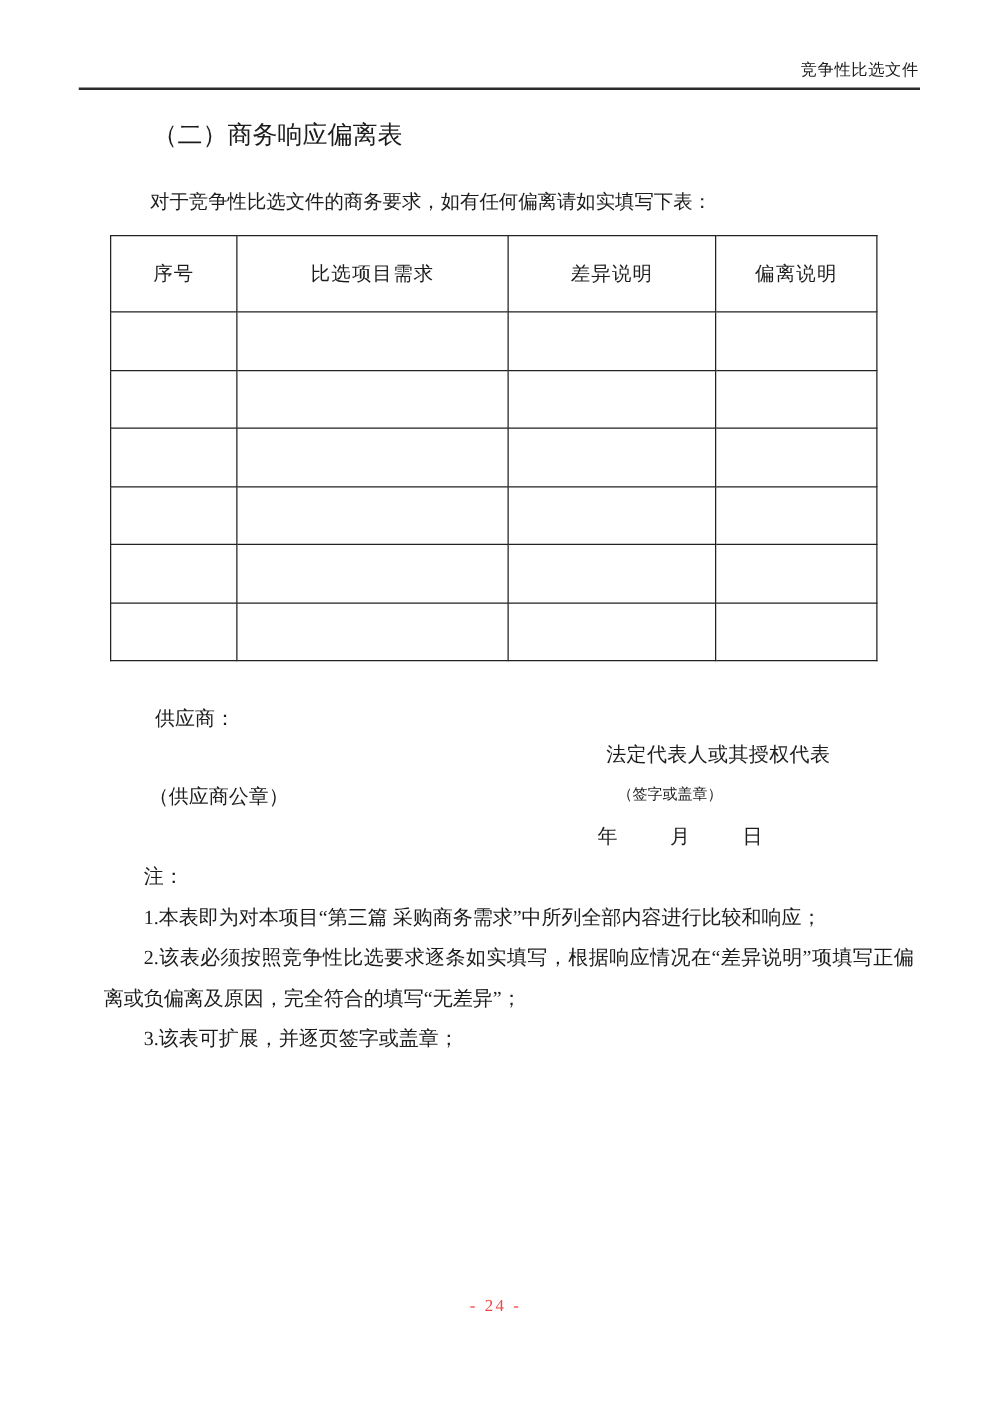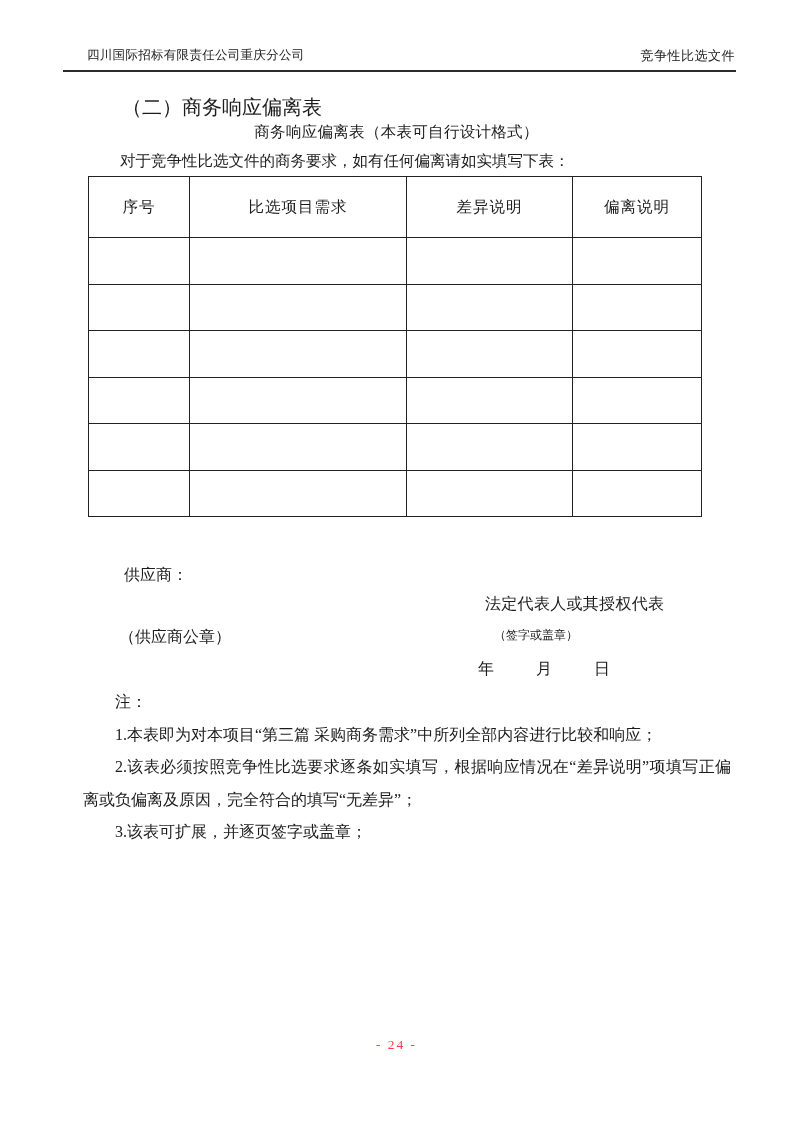--- a/index.html
+++ b/index.html
@@ -22,21 +22,21 @@
   .header-right { right: 58px; top: 47px; font-size: 13px;   letter-spacing: 0.5px; }
   .header-rule  { left: 63px;  top: 70px; width: 673px; height: 2px; background: #2b2b2b; }
 
   .section-title { left: 122px; top: 94px;  font-size: 20px; }
   .table-title   { left: 0;     top: 122px; width: 793px; text-align: center; font-size: 15.5px; letter-spacing: 0.3px; }
   .intro-text    { left: 120px; top: 151px; font-size: 15.5px; }
 
   table.deviation {
     position: absolute;
     left: 88px;
-    top: 176px;
+    top: 188px;
     width: 613px;
     border-collapse: collapse;
     table-layout: fixed;
     padding-left: 40px;
   }
   table.deviation th,
   table.deviation td {
     border: 1.5px solid #222222;
     padding: 0;
   }
@@ -77,26 +77,24 @@
     font-size: 13.5px;
     letter-spacing: 2px;
     color: #ef4444;
   }
 </style>
 </head>
 <body>
 
 <div class="page">
 
-  <div class="abs header-left">四川国际招标有限责任公司重庆分公司</div>
   <div class="abs header-right">竞争性比选文件</div>
   <div class="abs header-rule"></div>
 
   <div class="abs section-title">（二）商务响应偏离表</div>
-  <div class="abs table-title">商务响应偏离表（本表可自行设计格式）</div>
   <div class="abs intro-text">对于竞争性比选文件的商务要求，如有任何偏离请如实填写下表：</div>
 
   <table class="deviation">
     <colgroup>
       <col style="width:101px">
       <col style="width:217px">
       <col style="width:166px">
       <col style="width:129px">
     </colgroup>
     <thead>

